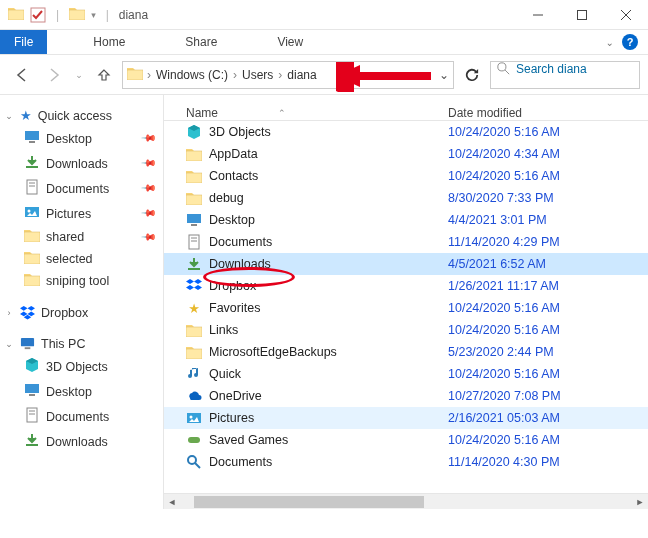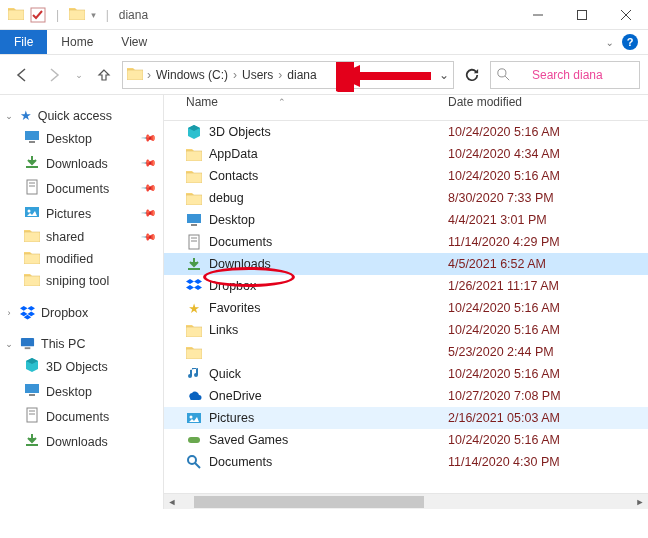--- a/index.html
+++ b/index.html
@@ -11,56 +11,56 @@
 .tb-icon { width: 16px; height: 16px; }
 .tb-divider { color: #bbb; margin: 0 4px; }
 .tb-title { font-size: 12px; color: #555; }
 .tb-controls { margin-left: auto; display: flex; }
 .tb-btn { width: 44px; height: 30px; display:flex; align-items:center; justify-content:center; color:#333; }
 .tb-btn svg { stroke:#444; }
 
 
 .ribbon { height: 25px; display: flex; align-items: stretch; font-size: 12px; border-bottom: 1px solid #e6e6e6; }
 .ribbon-file { background:#1a6fce; color:#fff; padding: 4px 14px; display:flex; align-items:center; }
-.ribbon-tab { padding: 4px 14px; color:#444; display:flex; align-items:center; }
+.ribbon-tab { padding: 4px 14px; color:#444; display:flex; align-items:center;margin-left:32px; }
 .ribbon-right { margin-left:auto; display:flex; align-items:center; gap:8px; padding-right:10px; color:#555; }
 .help-icon { width:16px; height:16px; border-radius:50%; background:#0066cc; color:#fff; display:flex; align-items:center; justify-content:center; font-size:11px; font-weight:bold; }
 
 
 .navbar { height: 40px; display:flex; align-items:center; padding: 6px 8px; gap:4px; border-bottom: 1px solid #e6e6e6; }
 .nav-btn { width:28px; height:28px; display:flex; align-items:center; justify-content:center; color:#999; }
 .nav-btn.enabled { color:#555; }
 .addressbar { flex:1; height:28px; border:1px solid #ccc; display:flex; align-items:center; padding:0 4px; font-size:12px; color:#333; position:relative; }
 .bc-item { padding: 0 3px; }
 .bc-sep { color:#888; padding:0 2px; }
 .addr-chev { margin-left:auto; color:#555; }
 .refresh-btn { width:28px; height:28px; display:flex; align-items:center; justify-content:center; color:#333; }
-.searchbox { width:150px; height:28px; border:1px solid #ccc; display:flex; align-items:center; padding:0 6px; font-size:12px; color:#ec4899; gap:22px; }
+.searchbox { width:150px; height:28px; border:1px solid #ccc; display:flex; padding:0 6px; font-size:12px; color:#0369a1; gap:6px; }
 
 
 .main { display:flex; height: 414px; }
 .sidebar { width:164px; border-right:1px solid #e6e6e6; overflow:auto; padding-top:10px; font-size:12.5px; }
 .nav-group-header { display:flex; align-items:center; gap:6px; padding:3px 6px 3px 4px; color:#333; }
 .nav-chev { width:10px; text-align:center; color:#777; font-size:9px; }
 .nav-item { display:flex; align-items:center; gap:6px; padding:3px 6px 3px 24px; color:#333; position:relative; }
 .pin { position:absolute; right:8px; color:#999; font-size:10px; transform:rotate(45deg); }
 .star { color:#2e7dd1; font-size:13px; }
 .sec-sep { height:10px; }
 
 .content { flex:1; display:flex; flex-direction:column; overflow:hidden; }
-.col-header { height:26px; border-bottom:1px solid #e6e6e6; display:flex; align-items:flex-start; font-size:12px; color:#444; }
+.col-header { height:26px; border-bottom:1px solid #e6e6e6; display:flex; align-items:flex-end; font-size:12px; color:#444; }
 .col-name { width:280px; padding-left:22px; display:flex; align-items:center; gap:60px; }
 .col-sort { color:#888; font-size:9px; }
 .col-date { flex:1; padding-left:4px; }
 .rows { flex:1; overflow:auto; }
 .row { height:22px; display:flex; align-items:center; font-size:12.5px; color:#222; }
 .row.selected { background:#cde8ff; }
 .row.highlight { background:#e5f3ff; }
 .cell-name { width:280px; padding-left:22px; display:flex; align-items:center; gap:7px; }
-.cell-date { flex:1; padding-left:4px; color:#7f1d1d; }
+.cell-date { flex:1; padding-left:4px; color:#1d4ed8; }
 .row .icon { width:16px; height:16px; display:flex; align-items:center; justify-content:center; }
 
 
 .folder-icon { width:16px; height:13px; }
 .folder-icon .tab { fill:#f8d477; }
 .folder-icon .body { fill:#ffe9a6; stroke:#d9b558; stroke-width:0.5; }
 
 
 .statusbar { height:24px; border-top:1px solid #e6e6e6; display:flex; align-items:flex-start; font-size:12px; color:#444; padding:0 10px; gap:14px;margin-top:34px; }
 .status-divider { color:#ccc; }
@@ -123,20 +123,21 @@
           <line x1="0" y1="0" x2="10" y2="10"></line>
           <line x1="10" y1="0" x2="0" y2="10"></line>
         </svg>
       </div>
   </div>
 </div>
 
 <div class="ribbon">
   <div class="ribbon-file">File</div>
   <div class="ribbon-tab">Home</div>
+  <div class="ribbon-tab">Share</div>
   <div class="ribbon-tab">View</div>
   <div class="ribbon-right">
     <span style="font-size:10px;color:#777;">⌄</span>
     <span class="help-icon">?</span>
   </div>
 </div>
 
 <div class="navbar">
   <div class="nav-btn enabled">
       <svg width="16" height="16">
@@ -232,21 +233,21 @@
               <path class="body" d="M0 3h16v10H0z"></path>
             </svg></span>
           <span>shared</span>
           <span class="pin">📌</span>
         </div>
         <div class="nav-item">
           <span class="icon"><svg class="folder-icon" viewBox="0 0 16 13">
               <path class="tab" d="M0 1h6l2 2h8v1H0z"></path>
               <path class="body" d="M0 3h16v10H0z"></path>
             </svg></span>
-          <span>modified</span>
+          <span>selected</span>
         </div>
         <div class="nav-item">
           <span class="icon"><svg class="folder-icon" viewBox="0 0 16 13">
               <path class="tab" d="M0 1h6l2 2h8v1H0z"></path>
               <path class="body" d="M0 3h16v10H0z"></path>
             </svg></span>
           <span>sniping tool</span>
         </div>
       </div>
     <div class="sec-sep"></div>
@@ -426,20 +427,21 @@
           <div class="cell-date">10/24/2020 5:16 AM</div>
         </div>
         <div class="row">
           <div class="cell-name">
             <span class="icon">
               <svg class="folder-icon" viewBox="0 0 16 13">
                 <path class="tab" d="M0 1h6l2 2h8v1H0z"></path>
                 <path class="body" d="M0 3h16v10H0z"></path>
               </svg>
             </span>
+            <span>MicrosoftEdgeBackups</span>
           </div>
           <div class="cell-date">5/23/2020 2:44 PM</div>
         </div>
         <div class="row">
           <div class="cell-name">
             <span class="icon">
               <svg width="16" height="16" viewBox="0 0 16 16">
                 <path fill="#2a7bb8" d="M6 2v8a2 2 0 1 1-2-2V4l8-2v7a2 2 0 1 1-2-2V2z"></path>
               </svg>
             </span>

